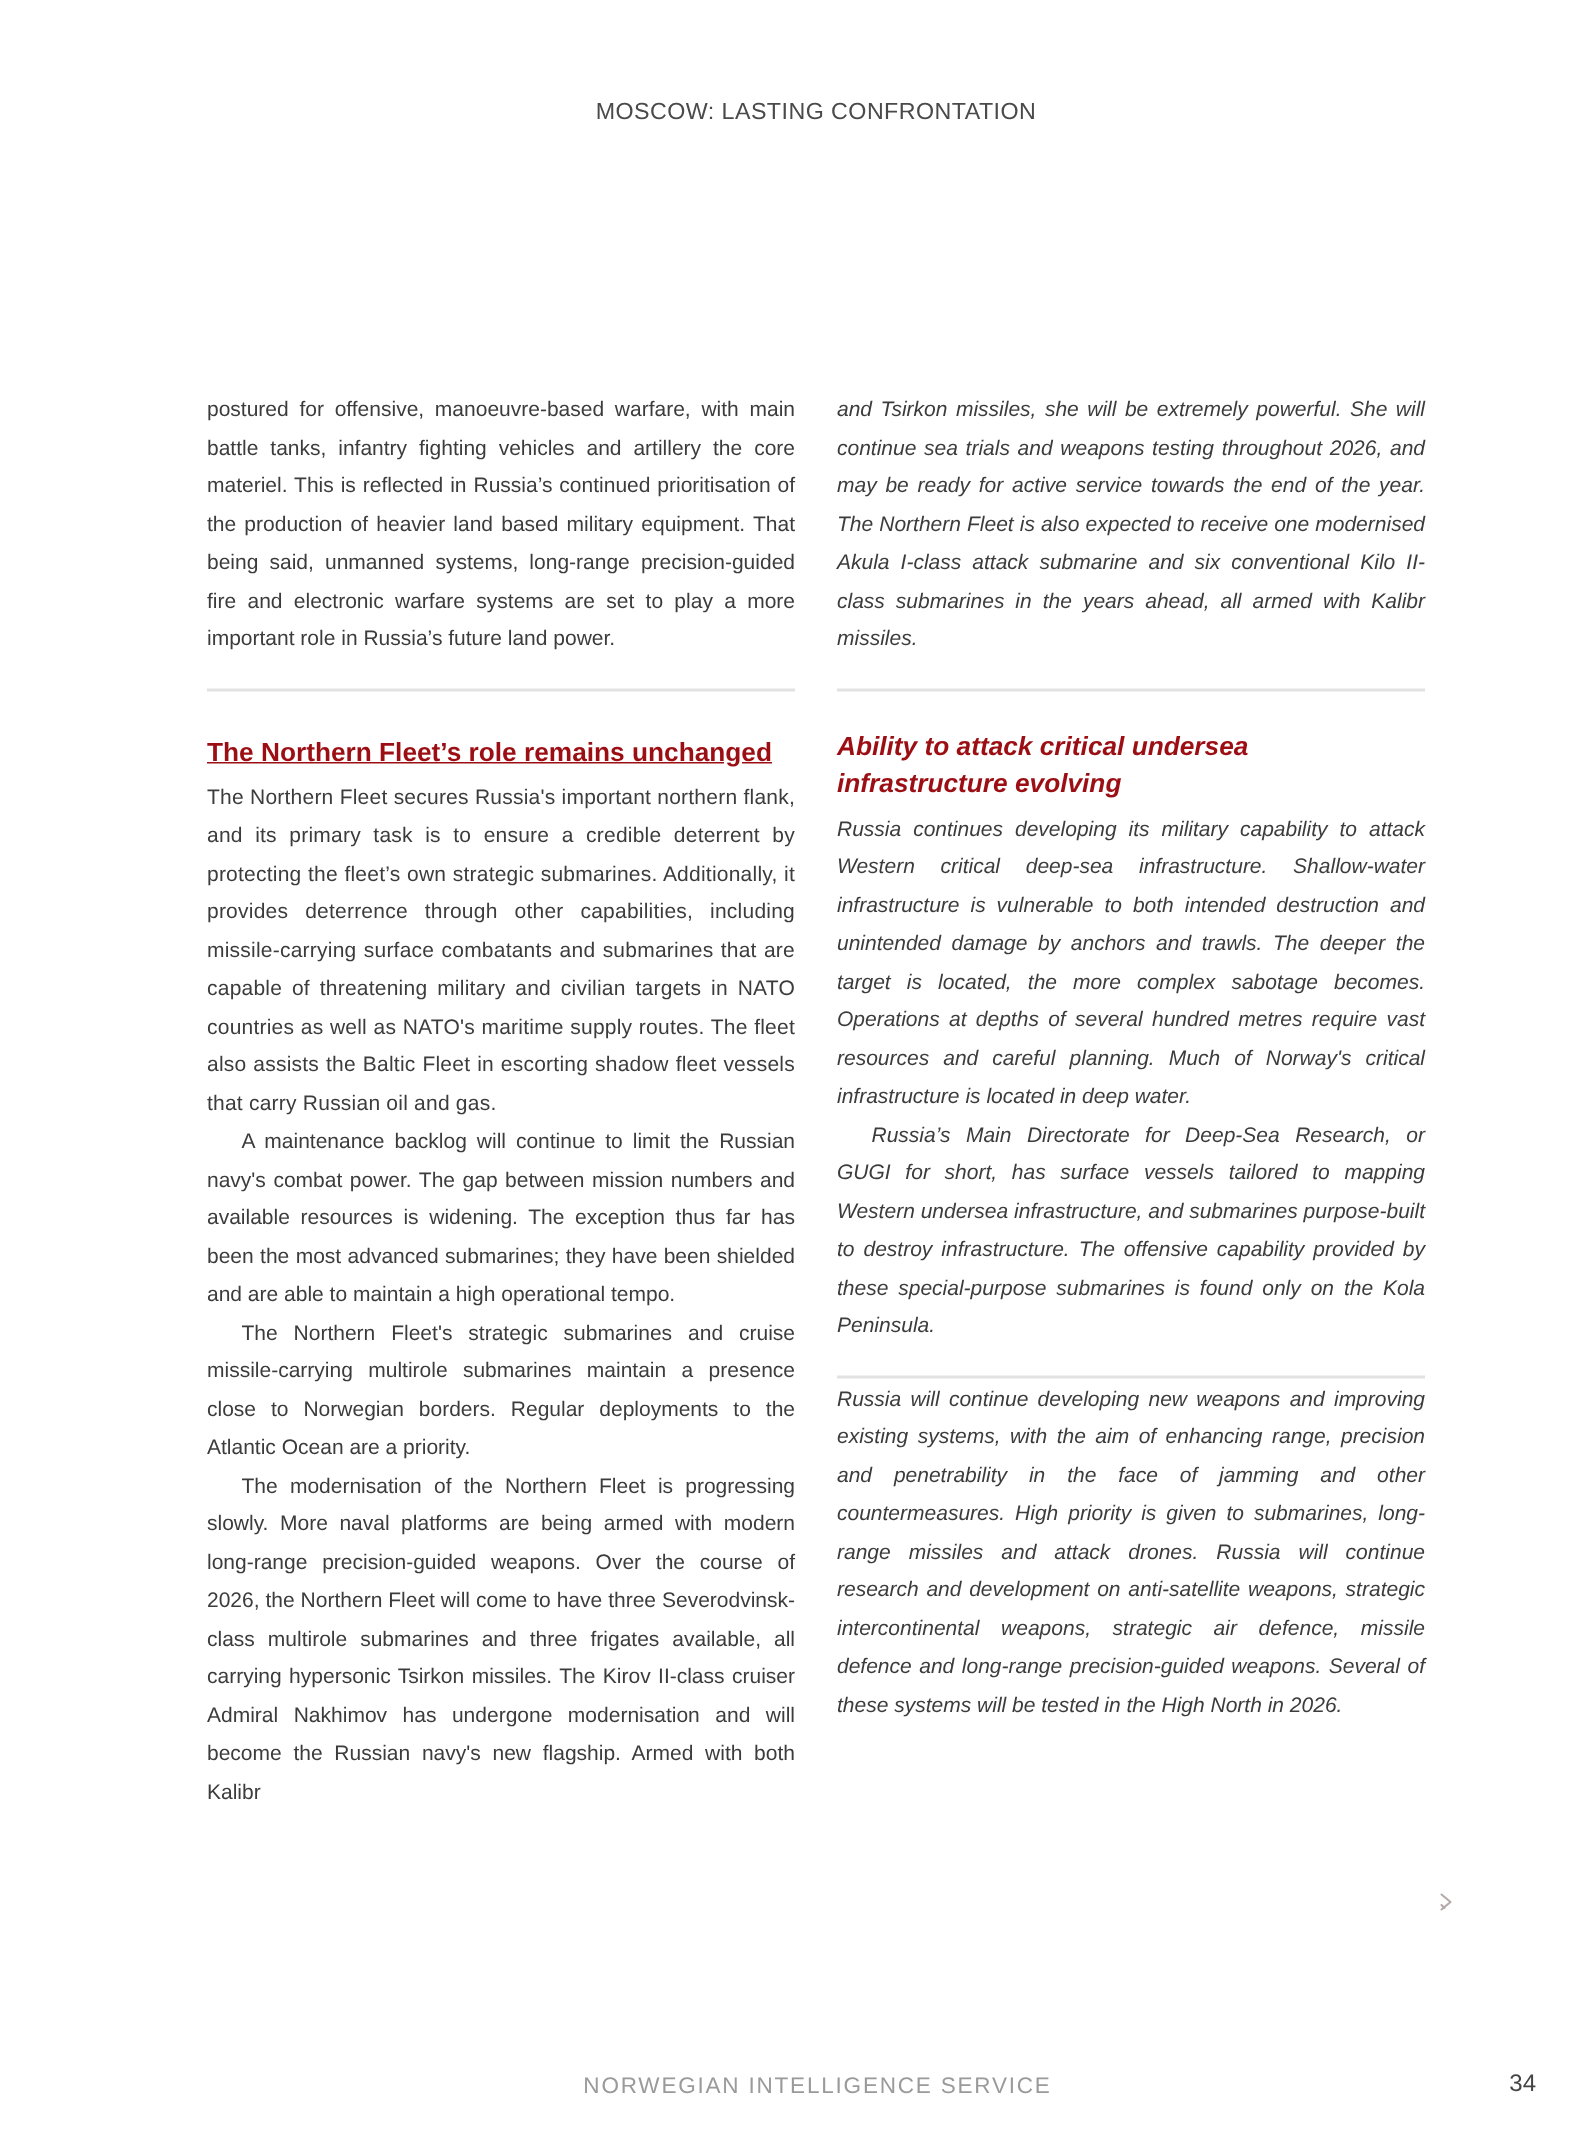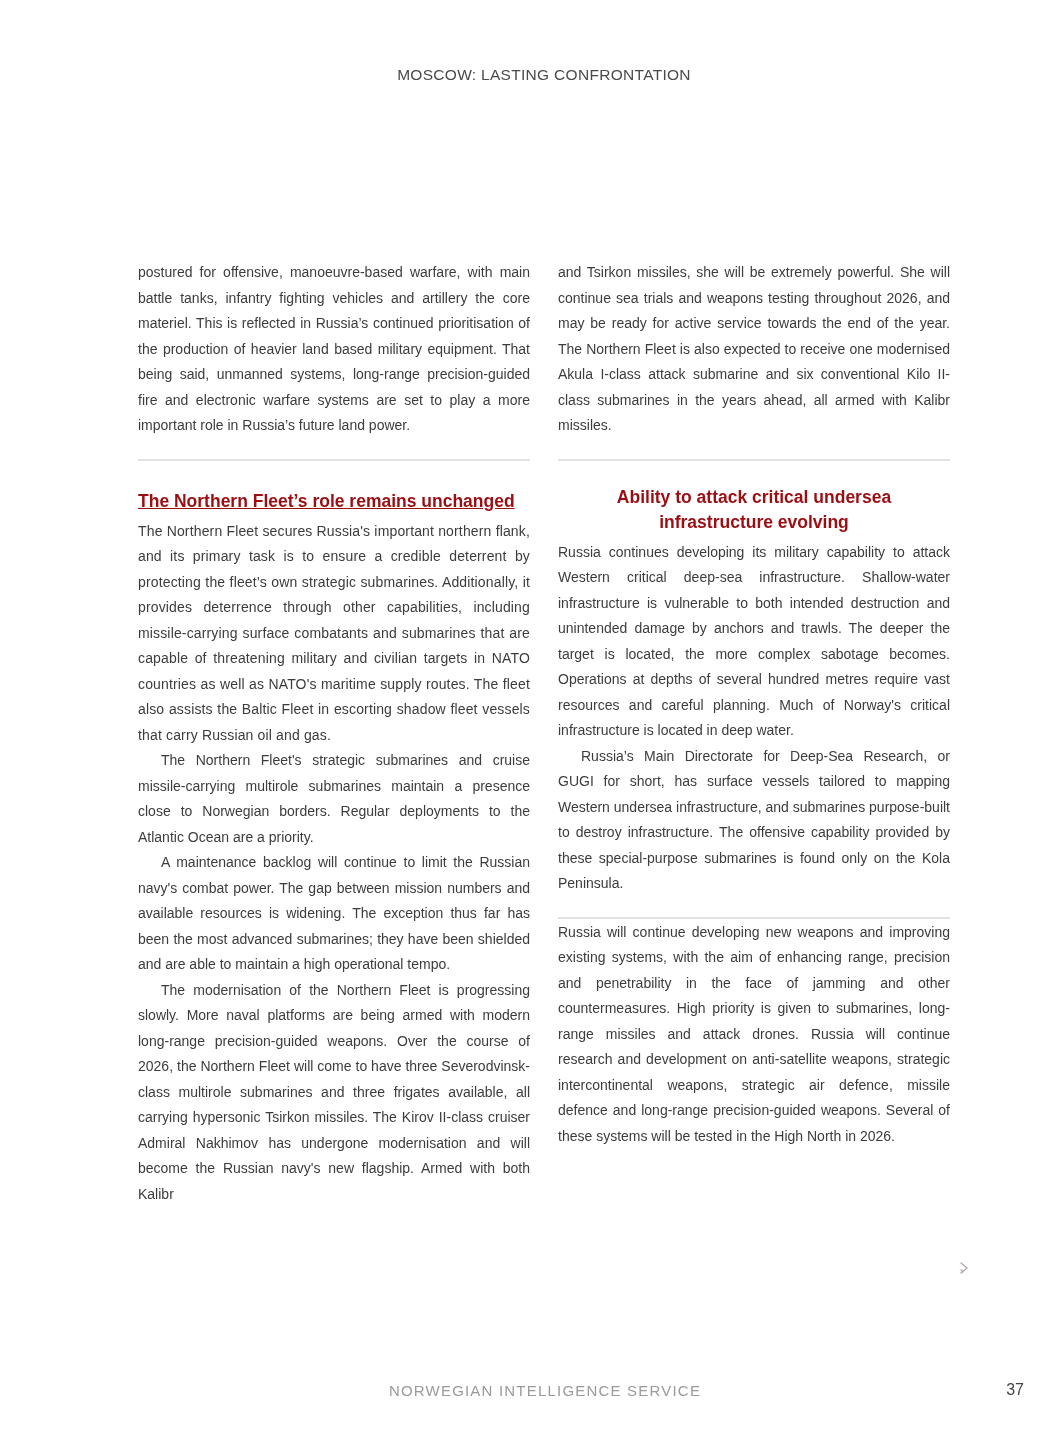--- a/index.html
+++ b/index.html
@@ -24,21 +24,21 @@
     font-size: 15.5px;
     letter-spacing: 0.3px;
     color: #4a4a4a;
   }
   .column {
     position: absolute;
     top: 260px;
     width: 392px;
   }
   .col-left { left: 138px; }
-  .col-right { left: 558px; }
+  .col-right { left: 558px; font-style: italic; }
   .para {
     margin: 0;
     font-size: 14px;
     line-height: 25.5px;
     text-align: justify;
     color: #3c3c3c;
     hyphens: manual;
   }
   .para.indent { text-indent: 23px; }
   .divider {
@@ -82,35 +82,35 @@
 </head>
 <body>
 
 <div class="running-header">MOSCOW: LASTING CONFRONTATION</div>
 
 <div class="column col-left">
   <p class="para">postured for offensive, manoeuvre-based warfare, with main battle tanks, infantry fighting vehicles and artillery the core materiel. This is reflected in Russia’s continued prioritisation of the production of heavier land based military equipment. That being said, unmanned systems, long-range precision-guided fire and electronic warfare systems are set to play a more important role in Russia’s future land power.</p>
   <div class="divider" style="margin-top:20px;"></div>
   <h2 class="heading" style="margin-top:28px;text-decoration:underline;">The Northern Fleet’s role remains unchanged</h2>
   <p class="para" style="margin-top:5px; letter-spacing:0.15px;">The Northern Fleet secures Russia's important northern flank, and its primary task is to ensure a credible deterrent by protecting the fleet’s own stra­tegic submarines. Additionally, it provides deterrence through other capabilities, including missile-carrying surface combatants and submarines that are capable of threatening military and civilian targets in NATO countries as well as NATO's maritime supply routes. The fleet also assists the Baltic Fleet in escorting shadow fleet vessels that carry Russian oil and gas.</p>
+  <p class="para indent">A maintenance backlog will continue to limit the Russian navy's combat power. The gap between mission numbers and available resources is widening. The excep­tion thus far has been the most advanced submarines; they have been shielded and are able to maintain a high operational tempo.</p>
   <p class="para indent">The Northern Fleet's strategic submarines and cruise missile-carrying multirole submarines maintain a pres­ence close to Norwegian borders. Regular deployments to the Atlantic Ocean are a priority.</p>
-  <p class="para indent">A maintenance backlog will continue to limit the Russian navy's combat power. The gap between mission numbers and available resources is widening. The excep­tion thus far has been the most advanced submarines; they have been shielded and are able to maintain a high operational tempo.</p>
   <p class="para indent">The modernisation of the Northern Fleet is progress­ing slowly. More naval platforms are being armed with modern long-range precision-guided weapons. Over the course of 2026, the Northern Fleet will come to have three Severodvinsk-class multirole submarines and three frigates available, all carrying hypersonic Tsirkon missiles. The Kirov II-class cruiser Admiral Nakhimov has undergone modernisation and will become the Russian navy's new flagship. Armed with both Kalibr</p>
 </div>
 
 <div class="column col-right">
   <p class="para">and Tsirkon missiles, she will be extremely powerful. She will continue sea trials and weapons testing throughout 2026, and may be ready for active service towards the end of the year. The Northern Fleet is also expected to receive one modernised Akula I-class attack submarine and six conventional Kilo II-class submarines in the years ahead, all armed with Kalibr missiles.</p>
   <div class="divider" style="margin-top:20px;"></div>
-  <h2 class="heading" style="margin-top:24px;text-align:center;">Ability to attack critical undersea infrastructure evolving</h2>
+  <h2 class="heading" style="margin-top:24px;">Ability to attack critical undersea infrastructure evolving</h2>
   <p class="para" style="margin-top:5px;">Russia continues developing its military capability to attack Western critical deep-sea infrastructure. Shal­low-water infrastructure is vulnerable to both intended destruction and unintended damage by anchors and trawls. The deeper the target is located, the more complex sabotage becomes. Operations at depths of several hundred metres require vast resources and care­ful planning. Much of Norway's critical infrastructure is located in deep water.</p>
   <p class="para indent">Russia’s Main Directorate for Deep-Sea Research, or GUGI for short, has surface vessels tailored to mapping Western undersea infrastructure, and submarines purpose-built to destroy infrastructure. The offensive capability provided by these special-purpose subma­rines is found only on the Kola Peninsula.</p>
   <div class="divider" style="margin-top:20px;"></div>
   <p class="para" style="margin-top:1px;">Russia will continue developing new weapons and improving existing systems, with the aim of enhanc­ing range, precision and penetrability in the face of jamming and other countermeasures. High priority is given to submarines, long-range missiles and attack drones. Russia will continue research and development on anti-satellite weapons, strategic intercontinental weapons, strategic air defence, missile defence and long-range precision-guided weapons. Several of these systems will be tested in the High North in 2026.</p>
 </div>
 
 <div class="continue-arrow">
   <svg width="16" height="16" viewBox="0 0 16 16">
     <path d="M5 3 L11 8 L5 13 M5 10 L7 12" fill="none" stroke="#b5aaaa" stroke-width="1.4" stroke-linecap="round" stroke-linejoin="round"></path>
   </svg>
 </div>
 
 <div class="footer-label">NORWEGIAN INTELLIGENCE SERVICE</div>
-<div class="page-number">37</div>
+<div class="page-number">34</div>
 
 </body></html>

